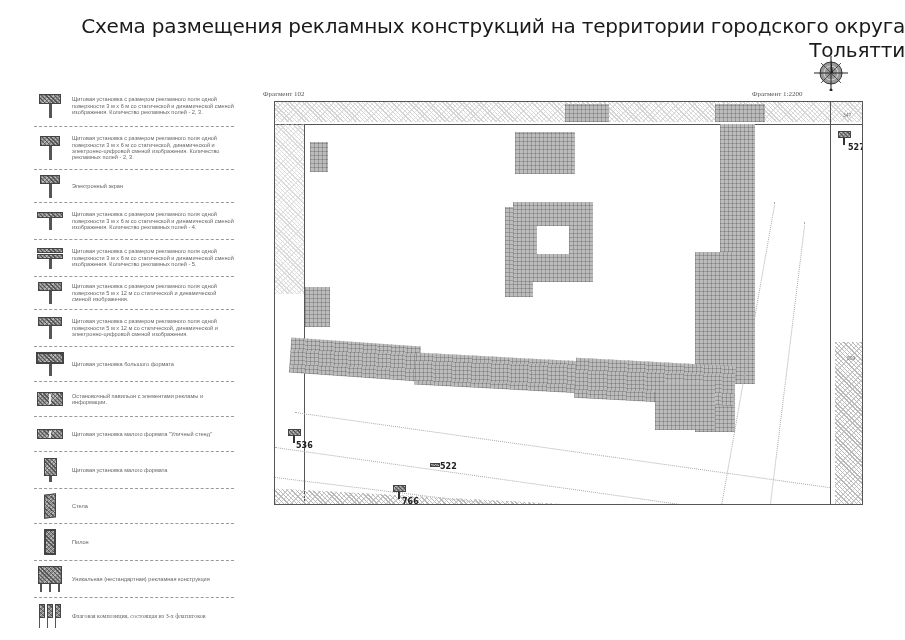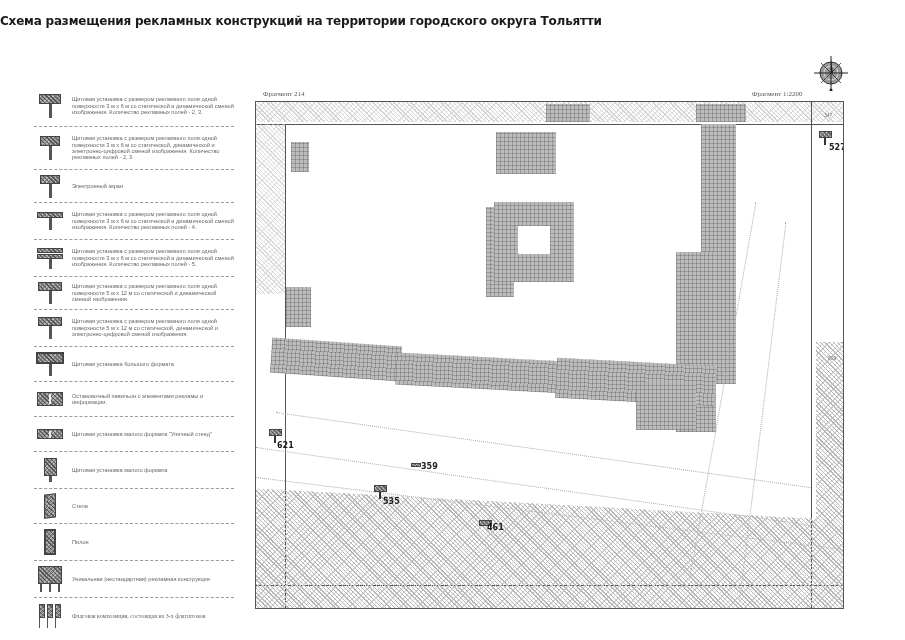--- a/index.html
+++ b/index.html
@@ -1,35 +1,35 @@
 <!DOCTYPE html>
 <html><head>
 <meta charset="utf-8">
 <style>
   html, body { margin:0; padding:0; background:#ffffff; }
   body { width:905px; height:640px; position:relative; overflow:hidden;
          font-family:"Liberation Sans", "DejaVu Sans", sans-serif; color:#222; }
-  .title { position:absolute; left:0; top:14px; width:905px; text-align:left;
-           font-family:"DejaVu Sans", sans-serif; font-weight:bold; font-size:12px; color:#1a1a1a; letter-spacing:-0.2px; }
+  .title { position:absolute; left:0; top:14px; width:905px; text-align:right;
+           font-family:"DejaVu Sans", sans-serif; font-weight:normal; font-size:20px; color:#1a1a1a; letter-spacing:-0.2px; }
 
   
   .legend { position:absolute; left:34px; top:86px; width:200px; }
   .lg-item { position:relative; border-bottom:1px dashed #9a9a9a; display:flex; align-items:center; }
   .lg-icon { width:32px; flex:0 0 32px; display:flex; justify-content:center; align-items:center; }
   .lg-text { font-size:5.6px; line-height:6.4px; color:#666; padding-left:6px; }
   .hatch { background-color:#8a8a8a;
            background-image: repeating-linear-gradient(45deg, #555 0 1px, transparent 1px 3px),
                              repeating-linear-gradient(-45deg, #bbb 0 1px, transparent 1px 3px);
            border:1px solid #444; box-sizing:border-box; }
   .pole { width:3px; background:#555; }
 
   
   .frag { position:absolute; left:263px; top:90px; font-family:"Liberation Serif", serif; font-size:7px; color:#555; }
   .scale { position:absolute; left:752px; top:90px; font-family:"Liberation Serif", serif; font-size:7px; color:#555; }
-  .map { position:absolute; left:255px; top:101px; width:589px; height:508px; border:1px solid #555; box-sizing:border-box; overflow:hidden; background:#fff; }
+  .map { position:absolute; left:274px; top:101px; width:589px; height:404px; border:1px solid #555; box-sizing:border-box; overflow:hidden; background:#fff; }
   .bld { position:absolute; background-color:#bcbcbc;
          background-image: repeating-linear-gradient(0deg, rgba(0,0,0,0.18) 0 1px, transparent 1px 4px),
                            repeating-linear-gradient(90deg, rgba(0,0,0,0.18) 0 1px, transparent 1px 4px); }
   .veg { position:absolute;
          background-image: repeating-linear-gradient(45deg, #b8b8b8 0 1px, transparent 1px 3px),
                            repeating-linear-gradient(-45deg, #d0d0d0 0 1px, transparent 1px 4px); }
   .line-h { position:absolute; height:0; border-top:1px solid #555; }
   .line-v { position:absolute; width:0; border-left:1px solid #555; }
   .dash { position:absolute; height:0; border-top:1px dotted #aaa; transform-origin:left center; }
   .marker { position:absolute; }
@@ -191,21 +191,21 @@
   <circle cx="18" cy="18" r="11" fill="#999" stroke="#333" stroke-width="1"></circle>
   <circle cx="18" cy="18" r="7" fill="none" stroke="#eee" stroke-width="0.8"></circle>
   <line x1="18" y1="1" x2="18" y2="35" stroke="#222" stroke-width="1"></line>
   <line x1="1" y1="18" x2="35" y2="18" stroke="#222" stroke-width="1"></line>
   <line x1="8" y1="8" x2="28" y2="28" stroke="#333" stroke-width="0.8"></line>
   <line x1="28" y1="8" x2="8" y2="28" stroke="#333" stroke-width="0.8"></line>
   <polygon points="18,4 20,18 18,18" fill="#222"></polygon>
   <circle cx="18" cy="35" r="1.5" fill="#222"></circle>
 </svg>
 
-<div class="frag">Фрагмент 214</div>
+<div class="frag">Фрагмент 102</div>
 <div class="scale">Фрагмент 1:2200</div>
 
 <div class="map">
 
   <div class="veg" style="left:0;top:0;width:589px;height:20px;opacity:0.6"></div>
   <div class="line-h" style="left:0;top:22px;width:589px"></div>
   <div class="line-v" style="left:29px;top:22px;height:486px"></div>
   <div class="line-v" style="left:555px;top:0;height:508px"></div>
   <div class="line-h" style="left:0;top:483px;width:589px"></div>
   <div class="veg" style="left:0;top:22px;width:29px;height:170px;opacity:0.5"></div>
@@ -237,28 +237,28 @@
   <div class="small-lbl" style="left:572px;top:253px">509</div>
 
   <div class="marker" style="left:563px;top:29px">
     <div class="sign hatch"></div>
       <div class="stick"></div>
     <div class="num" style="left:10px;top:12px">527</div>
   </div>
   <div class="marker" style="left:13px;top:327px">
     <div class="sign hatch"></div>
       <div class="stick"></div>
-    <div class="num" style="left:8px;top:12px">621</div>
+    <div class="num" style="left:8px;top:12px">536</div>
   </div>
   <div class="marker" style="left:155px;top:361px">
     <div class="sign hatch" style="width:10px;height:4px"></div>
-    <div class="num" style="left:10px;top:-1px">359</div>
+    <div class="num" style="left:10px;top:-1px">522</div>
   </div>
   <div class="marker" style="left:118px;top:383px">
     <div class="sign hatch"></div>
       <div class="stick"></div>
-    <div class="num" style="left:9px;top:12px">535</div>
+    <div class="num" style="left:9px;top:12px">766</div>
   </div>
   <div class="marker" style="left:223px;top:418px">
     <div class="sign hatch" style="width:13px;height:6px"></div>
     <div class="num" style="left:8px;top:3px">461</div>
   </div>
 </div>
 
 </body></html>

